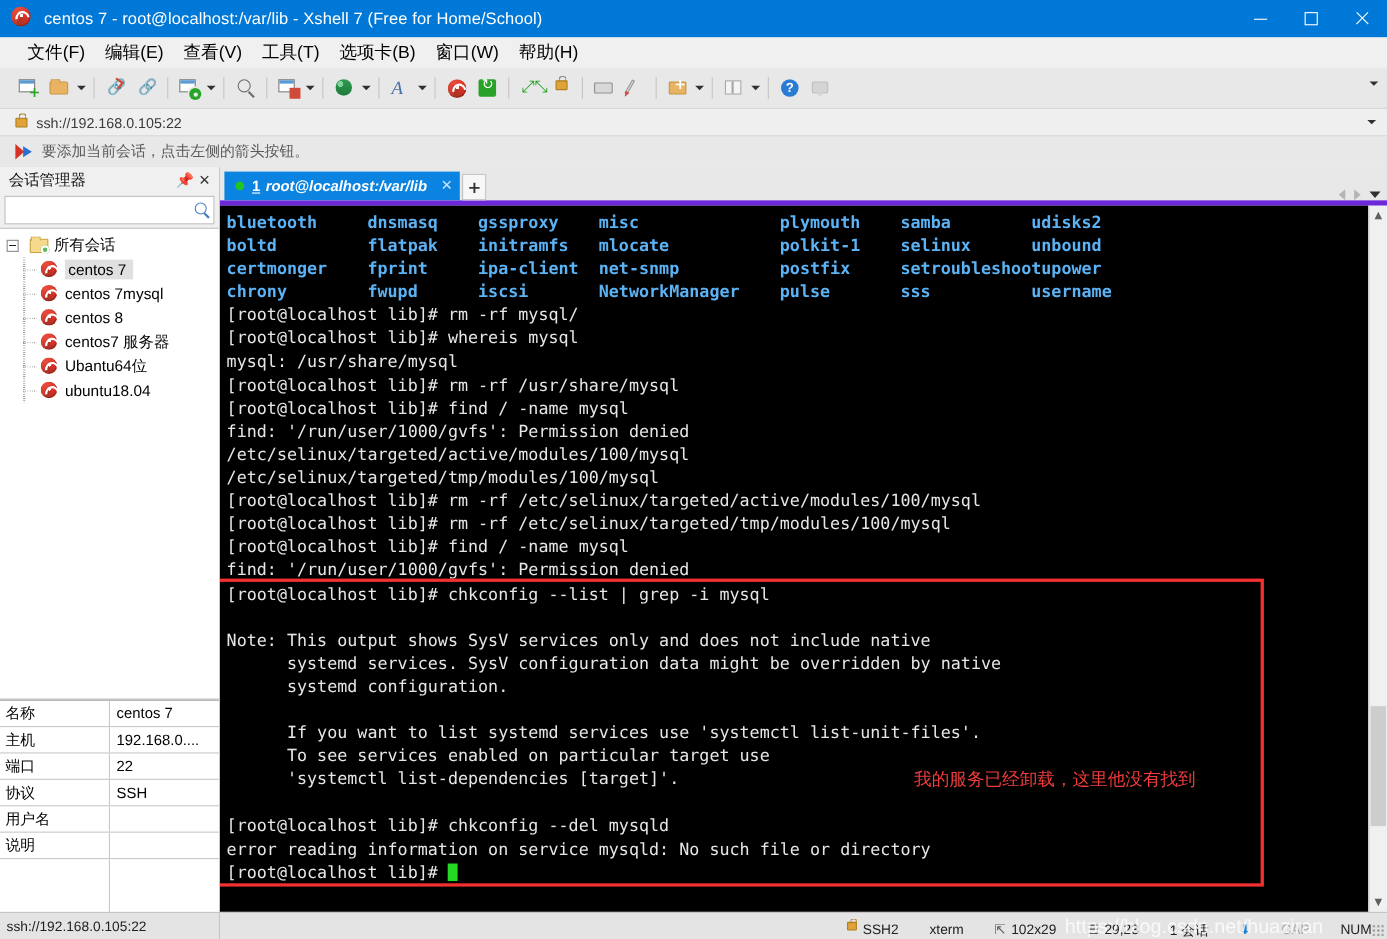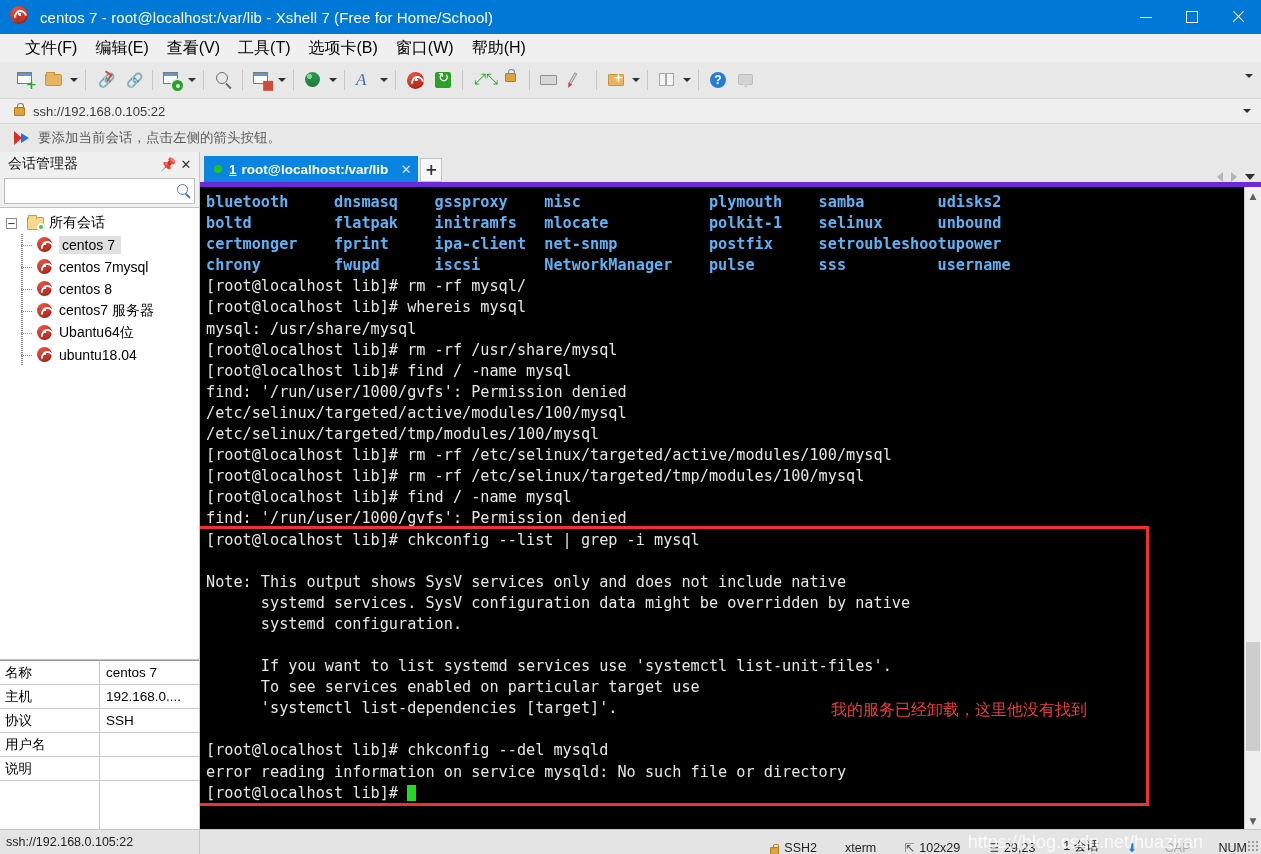--- a/index.html
+++ b/index.html
@@ -482,21 +482,21 @@
     padding: 0 4px 0 10px;
     font-size: 13.5px;
     font-weight: bold;
     max-width: 300px;
   }
   .tab-dot {
     width: 8px; height: 8px; border-radius: 50%;
     background: #22c522; margin-right: 7px; flex: 0 0 8px;
   }
   .tab-num { text-decoration: underline; margin-right: 5px; }
-  .tab-label { white-space: nowrap; }
+  .tab-label { white-space: nowrap; font-style: italic; }
   .tab-close {
     margin-left: 10px; font-size: 13px; color: #cfe6fb;
     width: 16px; text-align: center;
     font-family: "DejaVu Sans", sans-serif;
   }
   .tab-new {
     width: 22px; height: 24px; margin-left: 2px;
     background: #f7f7f7; border: 1px solid #c2c2c2;
     display: flex; align-items: center; justify-content: center;
     font-size: 15px; color: #333; font-weight: bold;
@@ -584,22 +584,22 @@
     position: relative;
   }
   .sb-left {
     width: 200px; flex: 0 0 200px;
     padding-left: 6px;
     border-right: 1px solid #c5c5c5;
     height: 25px; display: flex; align-items: center;
     white-space: nowrap;
   }
   .sb-cell {
-    display: flex; align-items: flex-end; gap: 5px;
-    padding: 0 14px; height: 25px;
+    display: flex; align-items: flex-start; gap: 5px;
+    padding: 8px 14px; height: 25px;
     white-space: nowrap;
   }
   .sb-lock {
     width: 9px; height: 8px; background: #e0a33a;
     border: 1px solid #b07f20; border-radius: 1px; position: relative;
     flex: 0 0 9px;
   }
   .sb-lock::before {
     content:""; position:absolute; left:2px; top:-4px; width:4px; height:4px;
     border:1.3px solid #b07f20; border-bottom:none; border-radius:2px 2px 0 0;
@@ -880,20 +880,24 @@
       <div class="sb-props">
         <div class="prop-row">
           <div class="prop-key">名称</div>
           <div class="prop-val">centos 7</div>
         </div>
         <div class="prop-row">
           <div class="prop-key">主机</div>
           <div class="prop-val">192.168.0....</div>
         </div>
         <div class="prop-row">
+          <div class="prop-key">端口</div>
+          <div class="prop-val">22</div>
+        </div>
+        <div class="prop-row">
           <div class="prop-key">协议</div>
           <div class="prop-val">SSH</div>
         </div>
         <div class="prop-row">
           <div class="prop-key">用户名</div>
           <div class="prop-val"></div>
         </div>
         <div class="prop-row">
           <div class="prop-key">说明</div>
           <div class="prop-val"></div>

